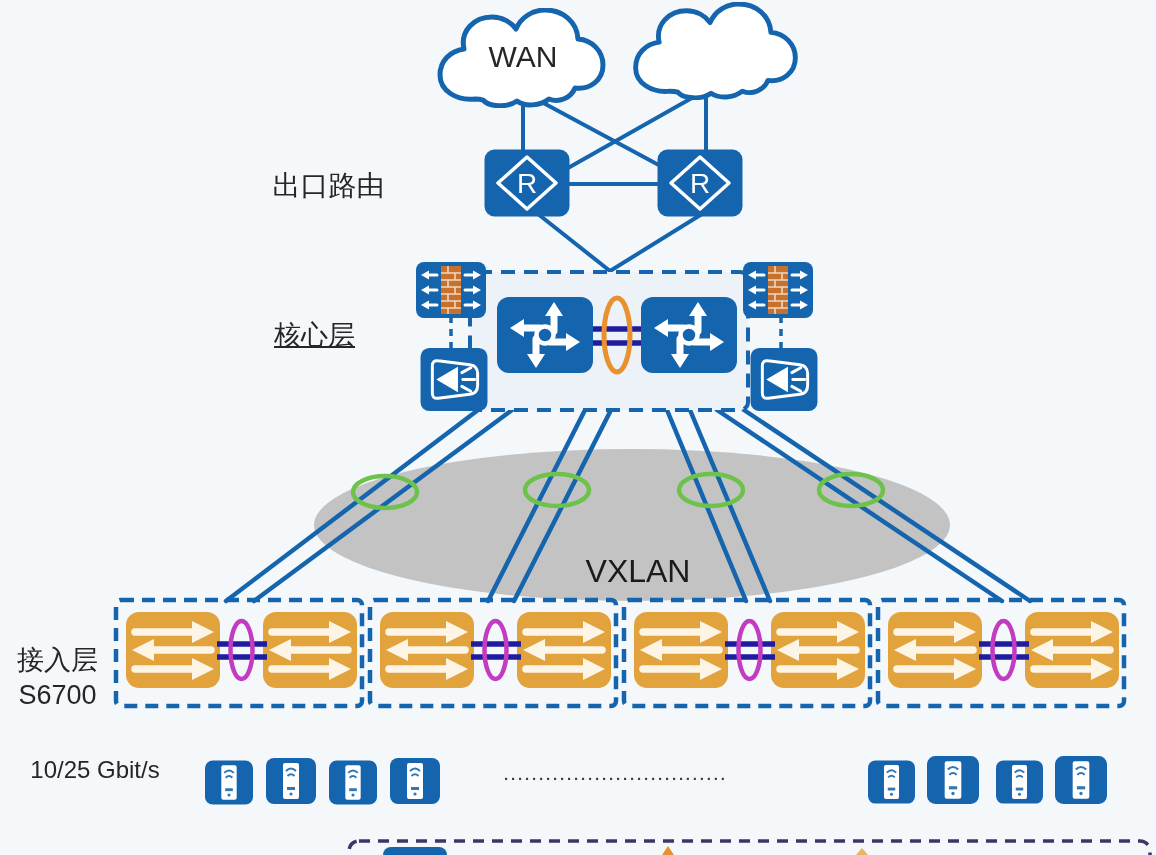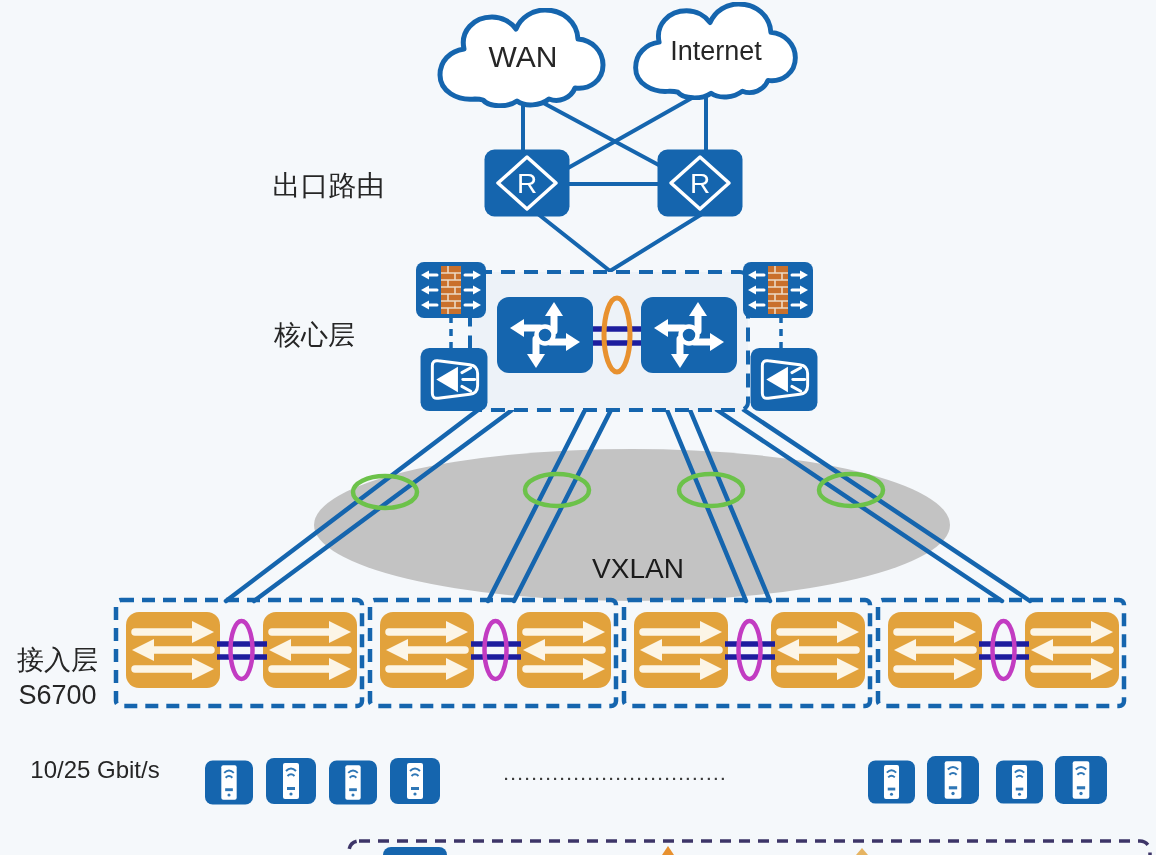--- a/index.html
+++ b/index.html
@@ -10,22 +10,22 @@
   html,body{margin:0;padding:0;}
   body{width:1156px;height:855px;overflow:hidden;background:var(--bg);
        font-family:"Liberation Sans","DejaVu Sans",sans-serif;color:var(--text);}
   #canvas{position:relative;width:940px;height:855px;background:var(--bg);}
   #net-svg{position:absolute;left:0;top:0;}
   .lbl{position:absolute;color:var(--text);text-align:center;}
   .lbl .ln2{display:block;}
   #wan-label{left:458px;top:40px;width:130px;font-size:30px;}
   #internet-label{left:644px;top:36px;width:144px;font-size:27px;}
   #egress-label{left:256px;top:167px;width:145px;font-size:28px;}
-  #core-label{left:242px;top:317px;width:145px;font-size:27px;line-height:37px;}
-  #vxlan-label{left:578px;top:553px;width:120px;font-size:28px;color:#1b1b1b;}
+  #core-label{left:242px;top:317px;width:145px;font-size:27px;line-height:37px;text-decoration:underline;}
+  #vxlan-label{left:578px;top:553px;width:120px;font-size:32px;color:#1b1b1b;}
   #access-label{left:0px;top:611px;width:115px;font-size:27px;line-height:35px;margin-top:32px;}
   #servers-label{left:0px;top:751px;width:190px;font-size:24px;line-height:38px;}
   #servers-ellipsis{left:504px;top:770px;width:220px;font-size:15px;font-weight:bold;
       letter-spacing:2px;color:#3c3c3c;white-space:nowrap;overflow:hidden;}
   
   .fb{fill:var(--blue);}
   .fo{fill:var(--orange);}
   .ln{stroke:var(--blue);stroke-width:4;fill:none;stroke-linecap:round;}
   .lnf{stroke:var(--blue);stroke-width:4.5;fill:none;stroke-linecap:round;}
   .dashbox{fill:none;stroke:var(--blue);stroke-width:4.5;stroke-dasharray:13 8;}
@@ -236,21 +236,20 @@
 
     <g>
       <rect class="botdash" x="349" y="841" width="801" height="60" rx="10"></rect>
       <rect x="383" y="847" width="64" height="30" rx="8" class="fb"></rect>
       <polygon points="662,855 668,846 674,855" fill="var(--ringorange)"></polygon>
       <polygon points="856,855 862,848 868,855" fill="var(--orange)" opacity="0.8"></polygon>
     </g>
   </svg>
 
   <div class="lbl" id="wan-label">WAN</div>
-  <div class="lbl" id="internet-label">Internet</div>
   <div class="lbl" id="egress-label">出口路由</div>
   <div class="lbl" id="core-label">
     <span class="ln2">核心层</span>
   </div>
   <div class="lbl" id="vxlan-label">VXLAN</div>
   <div class="lbl" id="access-label">
     <span class="ln2">接入层</span>
     <span class="ln2">S6700</span>
   </div>
   <div class="lbl" id="servers-label">

